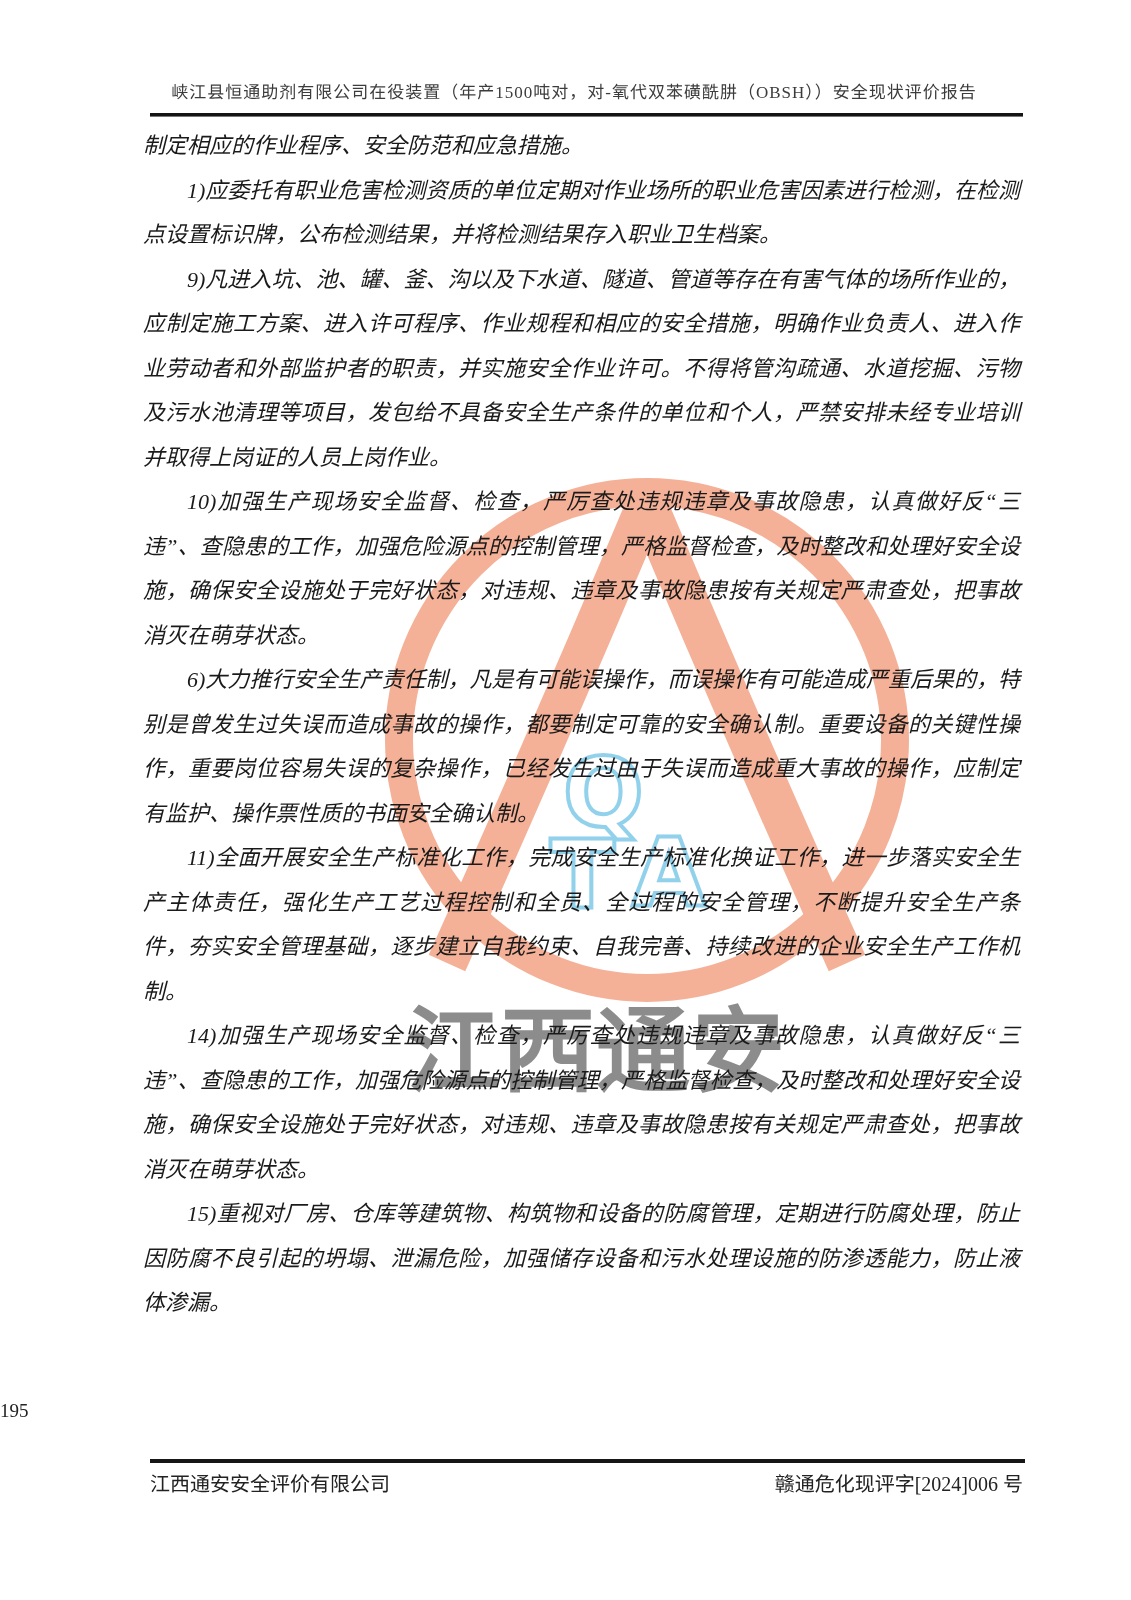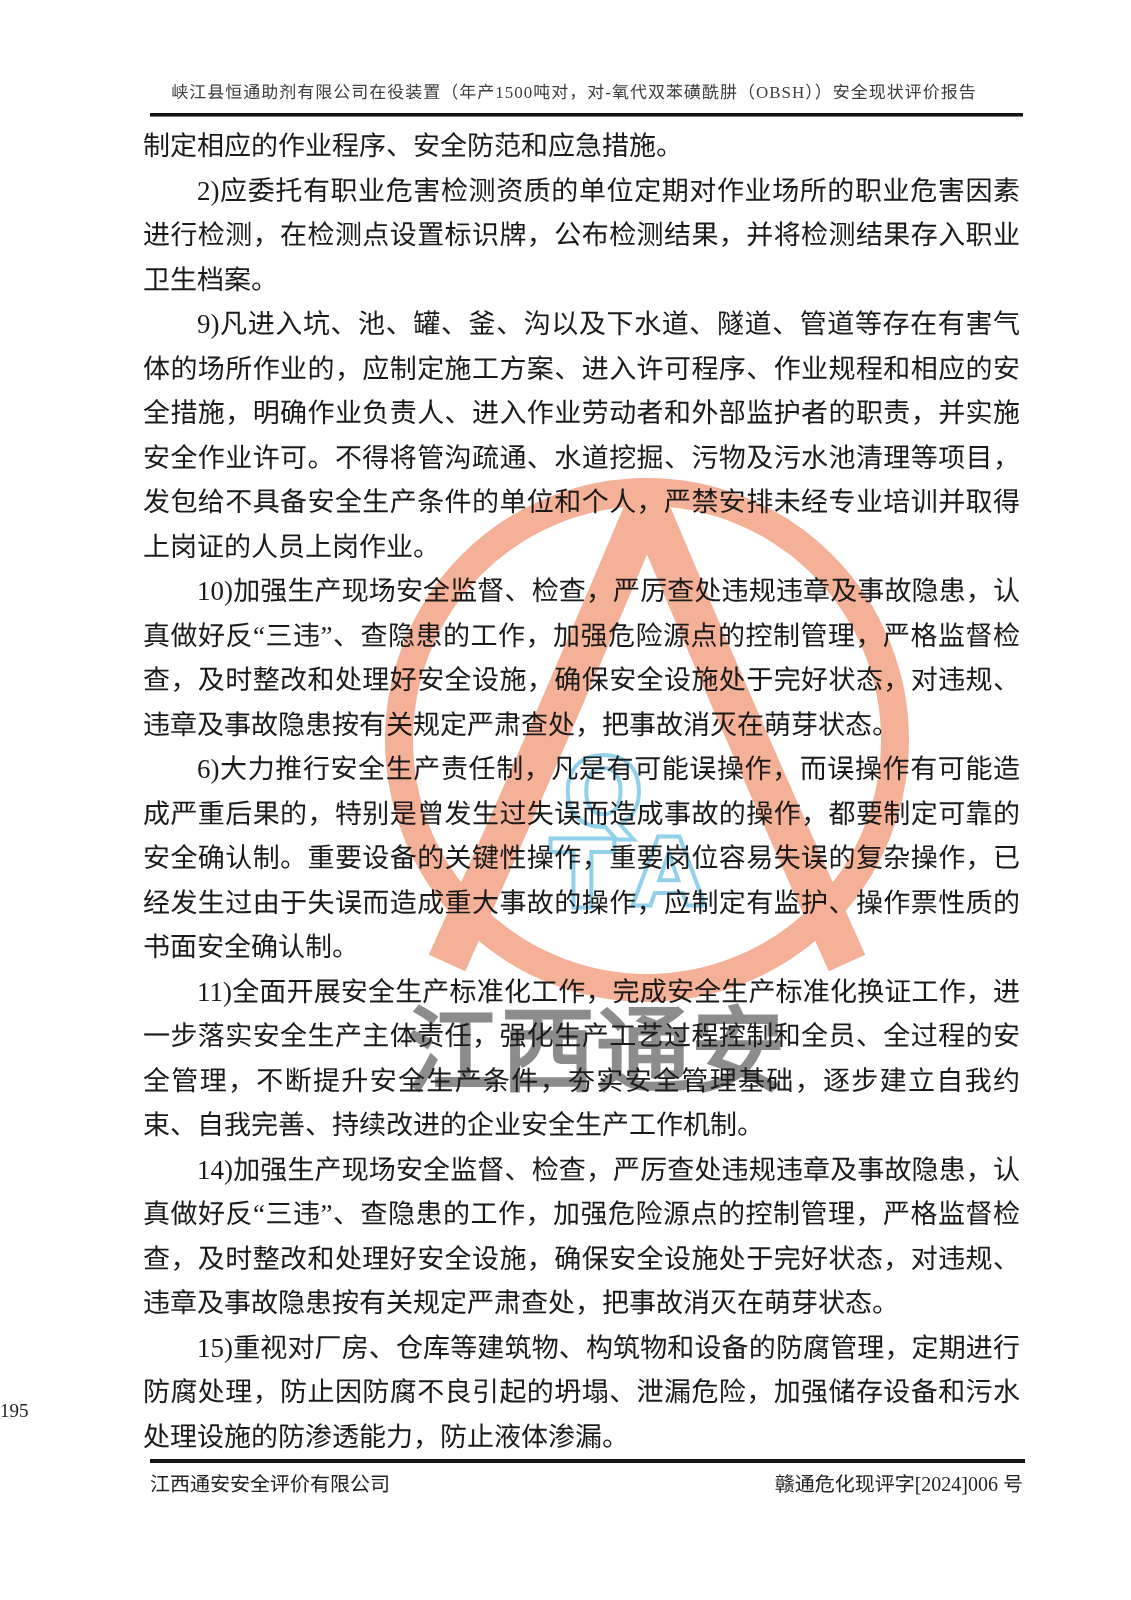--- a/index.html
+++ b/index.html
@@ -26,22 +26,22 @@
   .wm-logo{position:absolute;left:385px;top:468px;width:530px;height:560px;z-index:1;opacity:.9;}
   .wm-text{
     position:absolute;left:406px;top:1002px;z-index:1;
     font-family:"Liberation Sans","DejaVu Sans",sans-serif;
     font-weight:bold;font-size:94px;line-height:100px;letter-spacing:1px;
     color:#737373;opacity:.82;white-space:nowrap;
   }
   
   .body-text{
     position:absolute;left:143px;top:124px;width:877px;z-index:2;
-    font-size:27px;line-height:44.5px;
-    text-align:justify;text-justify:inter-ideograph;
+    font-size:22px;line-height:44.5px;
+    text-align:justify;text-justify:inter-ideograph;font-style:italic;
   }
   .body-text p{margin:0;padding:0;}
   .body-text p.indent{text-indent:2em;}
   
   .page-number{
     position:absolute;top:1400px;left:0;width:100%;
     text-align:left;font-size:19px;color:#222;z-index:2;
   }
   .footer-rule{
     position:absolute;top:1459px;left:150px;width:875px;height:3.5px;
@@ -69,21 +69,21 @@
       <text x="178" y="358" stroke="#87CDE9">Q</text>
       <text x="165" y="440" stroke="#87CDE9">T</text>
       <text x="247" y="438" stroke="#87CDE9">A</text>
     </g>
   </svg>
 
   <div class="wm-text">江西通安</div>
 
   <div class="body-text">
     <p>制定相应的作业程序、安全防范和应急措施。</p>
-    <p class="indent">2)应委托有职业危害检测资质的单位定期对作业场所的职业危害因素进行检测，在检测点设置标识牌，公布检测结果，并将检测结果存入职业卫生档案。</p>
+    <p class="indent">1)应委托有职业危害检测资质的单位定期对作业场所的职业危害因素进行检测，在检测点设置标识牌，公布检测结果，并将检测结果存入职业卫生档案。</p>
     <p class="indent">9)凡进入坑、池、罐、釜、沟以及下水道、隧道、管道等存在有害气体的场所作业的，应制定施工方案、进入许可程序、作业规程和相应的安全措施，明确作业负责人、进入作业劳动者和外部监护者的职责，并实施安全作业许可。不得将管沟疏通、水道挖掘、污物及污水池清理等项目，发包给不具备安全生产条件的单位和个人，严禁安排未经专业培训并取得上岗证的人员上岗作业。</p>
     <p class="indent">10)加强生产现场安全监督、检查，严厉查处违规违章及事故隐患，认真做好反“三违”、查隐患的工作，加强危险源点的控制管理，严格监督检查，及时整改和处理好安全设施，确保安全设施处于完好状态，对违规、违章及事故隐患按有关规定严肃查处，把事故消灭在萌芽状态。</p>
     <p class="indent">6)大力推行安全生产责任制，凡是有可能误操作，而误操作有可能造成严重后果的，特别是曾发生过失误而造成事故的操作，都要制定可靠的安全确认制。重要设备的关键性操作，重要岗位容易失误的复杂操作，已经发生过由于失误而造成重大事故的操作，应制定有监护、操作票性质的书面安全确认制。</p>
     <p class="indent">11)全面开展安全生产标准化工作，完成安全生产标准化换证工作，进一步落实安全生产主体责任，强化生产工艺过程控制和全员、全过程的安全管理，不断提升安全生产条件，夯实安全管理基础，逐步建立自我约束、自我完善、持续改进的企业安全生产工作机制。</p>
     <p class="indent">14)加强生产现场安全监督、检查，严厉查处违规违章及事故隐患，认真做好反“三违”、查隐患的工作，加强危险源点的控制管理，严格监督检查，及时整改和处理好安全设施，确保安全设施处于完好状态，对违规、违章及事故隐患按有关规定严肃查处，把事故消灭在萌芽状态。</p>
     <p class="indent">15)重视对厂房、仓库等建筑物、构筑物和设备的防腐管理，定期进行防腐处理，防止因防腐不良引起的坍塌、泄漏危险，加强储存设备和污水处理设施的防渗透能力，防止液体渗漏。</p>
   </div>
 
   <div class="page-number">195</div>
   <div class="footer-rule"></div>

